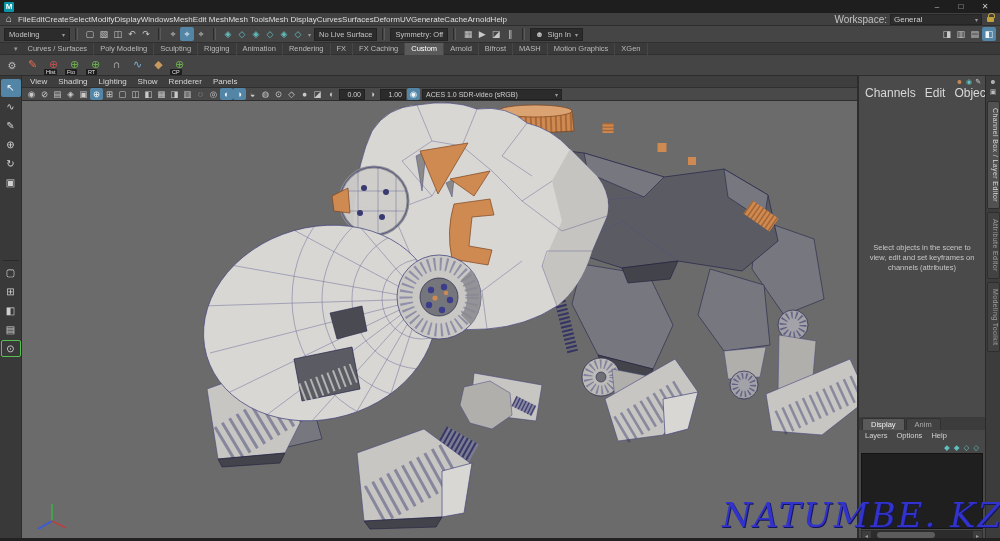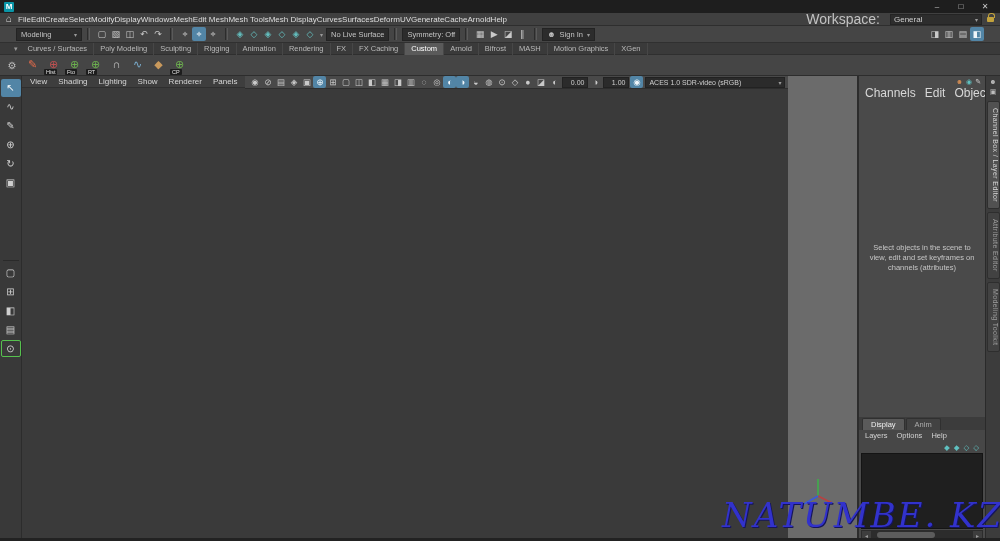--- a/index.html
+++ b/index.html
@@ -12,29 +12,29 @@
   .mayalogo{width:10px;height:10px;background:#0a96a8;color:#fff;font-size:8px;font-weight:bold;line-height:10px;text-align:center;border-radius:1px}
   .wintitle{font-size:8px;color:#c9c9c9;white-space:nowrap;overflow:hidden}
   .wincontrols{margin-left:auto;display:flex;gap:2px}
   .winbtn{width:22px;text-align:center;font-size:8px;color:#c9c9c9;cursor:default}
 
   
   .menubar{height:13px;background:#404040;display:flex;align-items:center;padding:0 6px;border-bottom:1px solid #2e2e2e}
   .home{color:#ddd;font-size:10px;margin-right:6px;line-height:12px}
   .menus{display:flex;}
   .menu{font-size:8px;color:#dedede;white-space:nowrap}
-  .wslabel{font-size:14px;color:#c2c2c2;margin-left:auto;margin-right:10px}
+  .wslabel{font-size:10px;color:#c2c2c2;margin-left:auto;margin-right:3px}
   .dropdown{background:#2d2d2d;border:1px solid #242424;color:#cfcfcf;font-size:8px;height:11px;display:flex;align-items:center;padding:0 3px;gap:18px}
   .ws{width:92px;justify-content:space-between}
   .arr{font-size:6px;color:#9a9a9a}
   .lock{width:7px;height:5px;background:#c2a23c;border-radius:1px;position:relative;margin-left:5px}
   .lock::before{content:"";position:absolute;left:1px;top:-4px;width:5px;height:4px;border:1px solid #c2a23c;border-bottom:none;border-radius:3px 3px 0 0}
 
   
-  .statusline{height:17px;background:#454545;display:flex;align-items:center;padding:0 16px;gap:3px;border-bottom:1px solid #303030}
+  .statusline{height:17px;background:#454545;display:flex;align-items:center;padding:0 4px;gap:3px;border-bottom:1px solid #303030}
   .sep{width:3px;height:12px;border-left:1px solid #2c2c2c;border-right:1px solid #5a5a5a;margin:0 2px}
   .sbox{background:#2c2c2c;border:1px solid #232323;color:#c3c3c3;font-size:7.5px;height:13px;display:flex;align-items:center;padding:0 4px;gap:4px}
   .modebox{width:66px;justify-content:space-between}
   .icon{width:14px;height:14px;line-height:14px;text-align:center;font-size:9px;color:#c9c9c9;border-radius:2px}
   .icon.small{width:13px;height:12px;line-height:12px;font-size:8.5px}
   .icon.active{background:#5285a6;color:#f0f6fa}
   .icon.teal{color:#63bdbd}
   .spacer{flex:1}
   .signin .pers{color:#bfbfbf;font-size:8px}
 
@@ -54,21 +54,21 @@
 
   
   .main{height:465px;display:flex}
   .toolbox{width:22px;background:#393939;display:flex;flex-direction:column;align-items:center;padding-top:3px;gap:1px;border-right:1px solid #2c2c2c}
   .tool{width:20px;height:18px;line-height:18px;text-align:center;color:#cfcfcf;font-size:10px;border-radius:2px}
   .tool.active{background:#5285a6;color:#fff}
   .tbgap{height:64px}
   .tbline{width:16px;border-top:1px solid #2a2a2a;margin:2px 0}
   .tool.hl{border:1px solid #56c14e;line-height:15px;height:17px}
 
-  .center{flex:1;display:flex;flex-direction:row;min-width:0}
+  .center{flex:1;display:flex;flex-direction:column;min-width:0}
   .panelmenu{height:12px;background:#3e3e3e;display:flex;align-items:center;gap:11px;padding:0 8px;border-bottom:1px solid #2f2f2f}
   .pmitem{font-size:8px;color:#d6d6d6}
   .paneltools{height:13px;background:#494949;display:flex;align-items:center;padding:0 3px;gap:1px;border-bottom:1px solid #2d2d2d}
   .fbox{background:#2b2b2b;border:1px solid #222;color:#cfcfcf;font-size:7px;height:11px;display:flex;align-items:center;justify-content:flex-end;padding:0 3px}
   .fval{width:26px}
   .cspace{width:140px;justify-content:space-between;margin-left:1px}
 
   .canvas{flex:1;background:#6b6b6b;position:relative;overflow:hidden}
   .canvas svg{position:absolute;inset:0}
 

